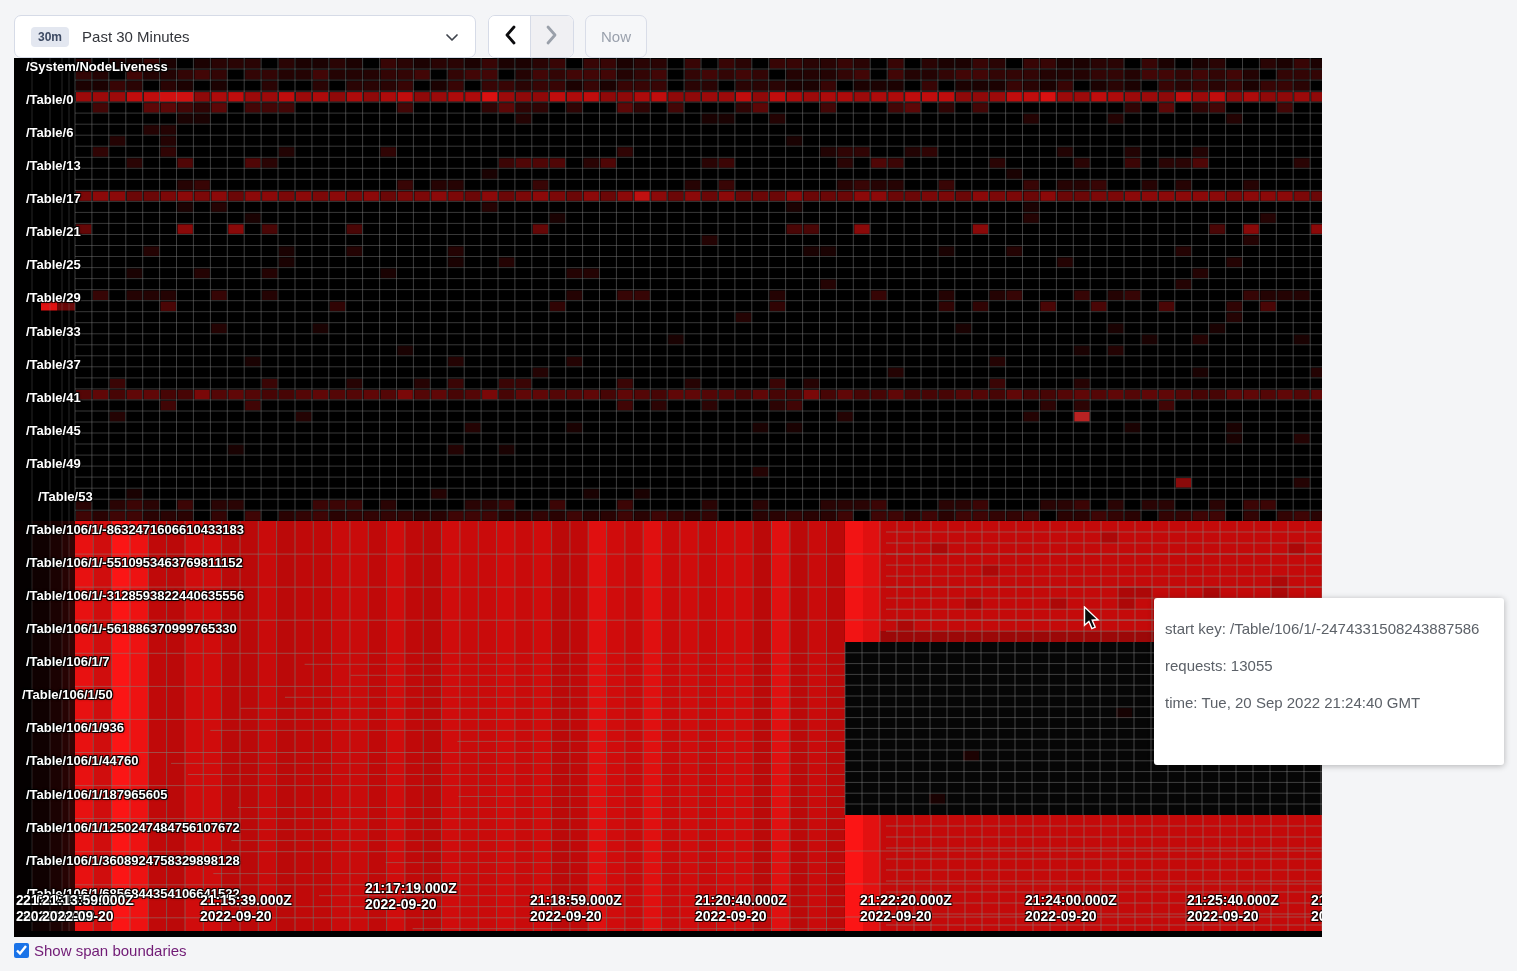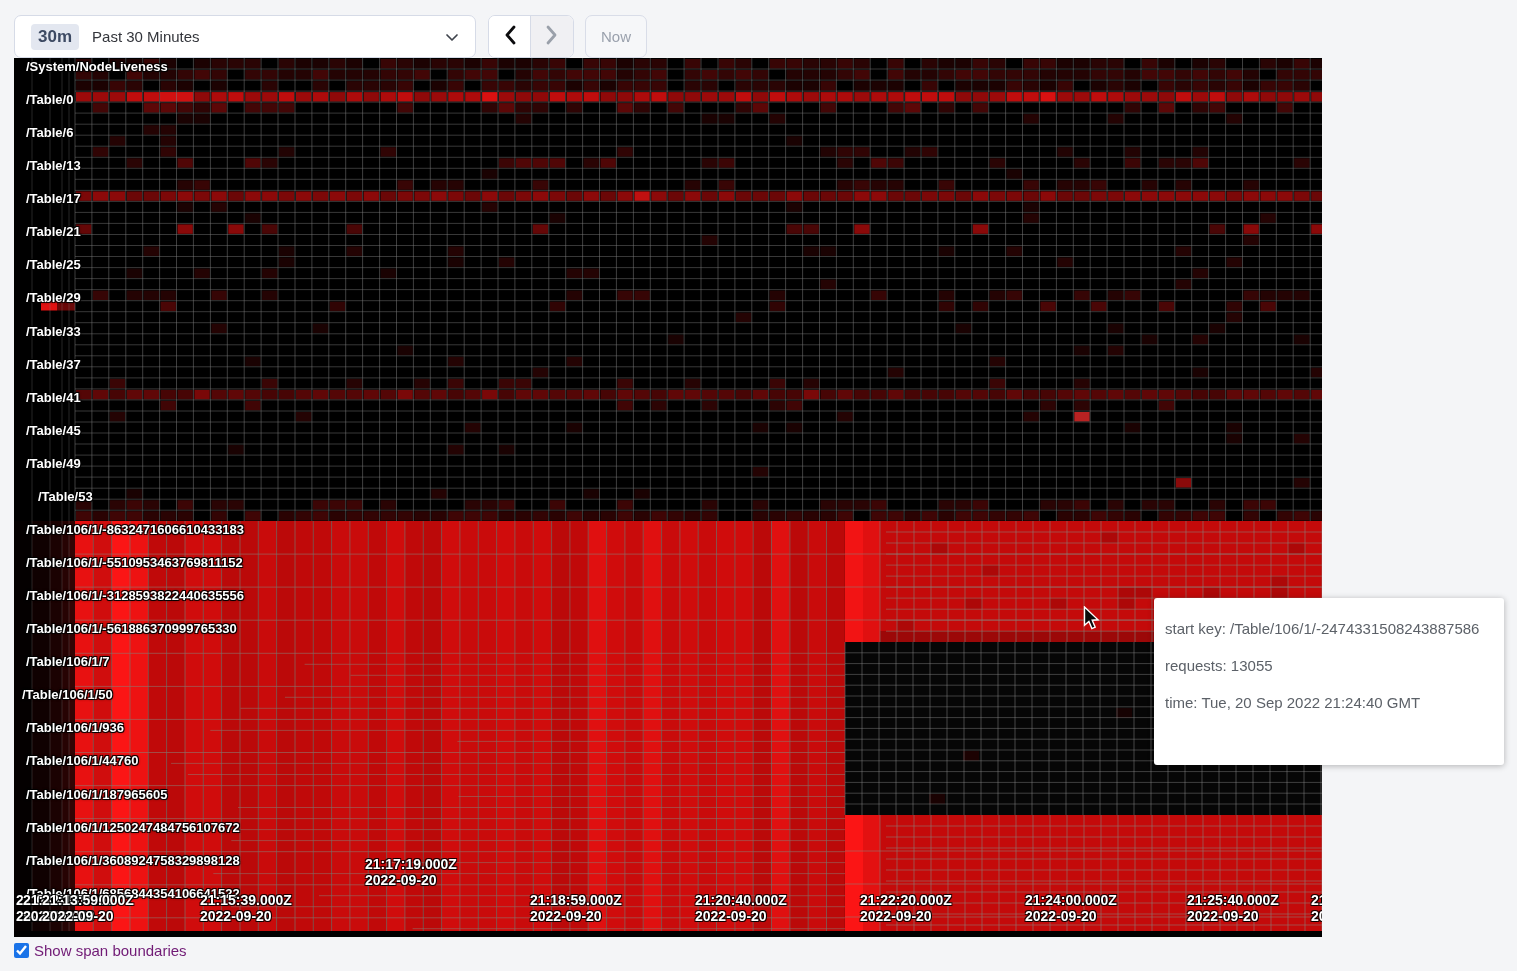--- a/index.html
+++ b/index.html
@@ -3,21 +3,21 @@
 <meta charset="utf-8">
 <style>
   * { box-sizing: border-box; margin: 0; padding: 0; }
   html,body { width: 1517px; height: 971px; background: #f4f5f7; font-family: "Liberation Sans", sans-serif; overflow: hidden; }
 
   
   #toolbar { position: absolute; left: 0; top: 0; width: 1517px; height: 57px; }
   #range-dropdown { position: absolute; left: 14px; top: 15px; width: 462px; height: 43px;
     background: #fff; border: 1px solid #d6dbe7; border-radius: 7px; display: flex; align-items: center;
     padding: 0 16px; cursor: pointer; }
-  #range-badge { background: #e3e7f0; color: #3d4a63; font-size: 17px; font-weight: 700;
+  #range-badge { background: #e3e7f0; color: #3d4a63; font-size: 12px; font-weight: 700;
     padding: 3px 7px; border-radius: 4px; margin-right: 13px; }
   #range-label { font-size: 15px; color: #33353b; font-weight: 500; flex: 1; }
   .chev { display: inline-block; }
   #nav-group { position: absolute; left: 488px; top: 15px; width: 86px; height: 43px;
     border: 1px solid #d6dbe7; border-radius: 7px; overflow: hidden; display: flex; background: #fff; }
   #nav-back { width: 43px; height: 100%; background: #fff; display: flex; align-items: center; justify-content: center;
     border-right: 1px solid #d6dbe7; cursor: pointer; }
   #nav-forward { width: 43px; height: 100%; background: #f0f0f3; display: flex; align-items: center; justify-content: center; }
   #now-button { position: absolute; left: 585px; top: 15px; width: 62px; height: 43px;
     background: #f6f7f9; border: 1px solid #d9dde8; border-radius: 7px; color: #9aa1ad;
@@ -1258,21 +1258,21 @@
         <div>2022-09-20</div>
       </div>
       <div class="x-tick" style="left: 28px; top: 834px;">
         <div>21:13:59.000Z</div>
         <div>2022-09-20</div>
       </div>
       <div class="x-tick" style="left: 186px; top: 834px;">
         <div>21:15:39.000Z</div>
         <div>2022-09-20</div>
       </div>
-      <div class="x-tick" style="left: 351px; top: 798px;">
+      <div class="x-tick" style="left: 351px; top: 822px;">
         <div>21:17:19.000Z</div>
         <div>2022-09-20</div>
       </div>
       <div class="x-tick" style="left: 516px; top: 834px;">
         <div>21:18:59.000Z</div>
         <div>2022-09-20</div>
       </div>
       <div class="x-tick" style="left: 681px; top: 834px;">
         <div>21:20:40.000Z</div>
         <div>2022-09-20</div>

